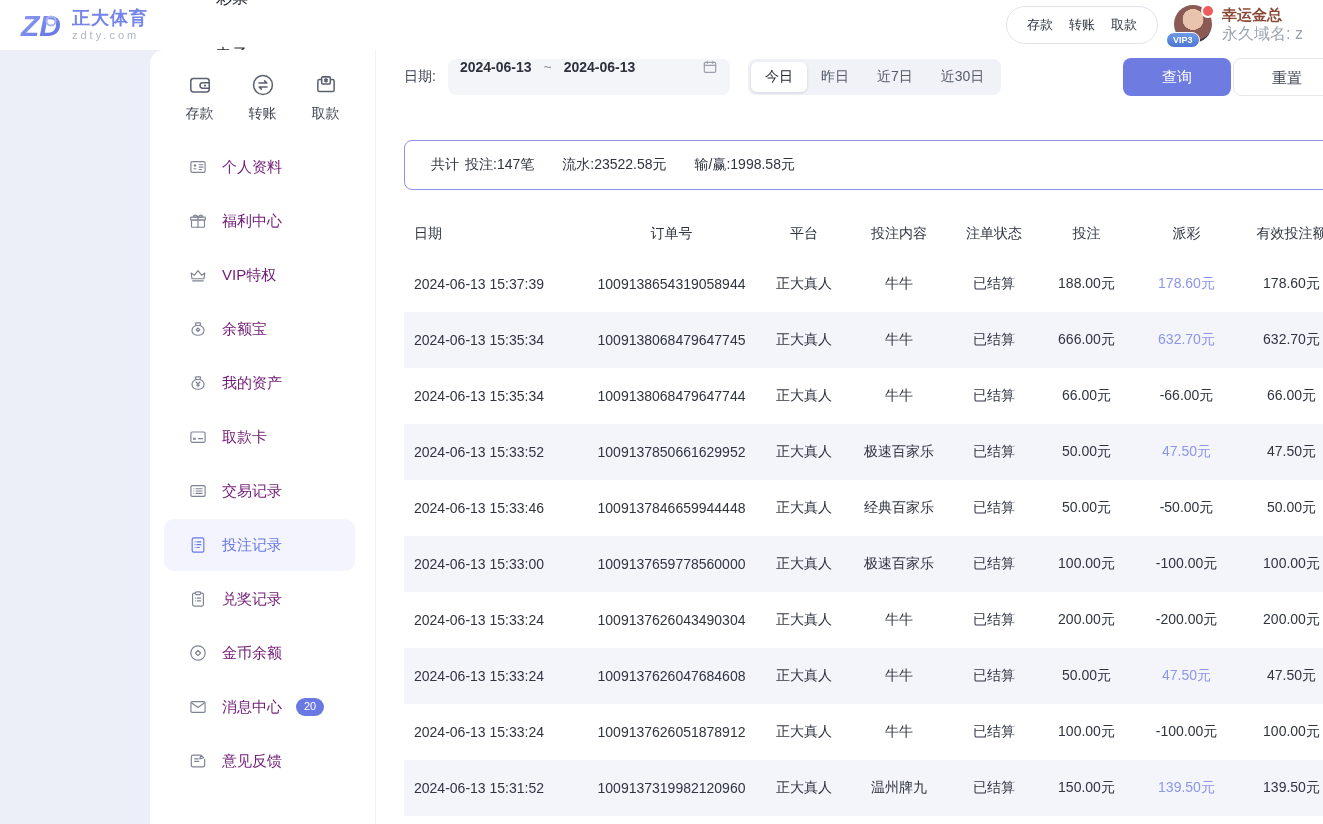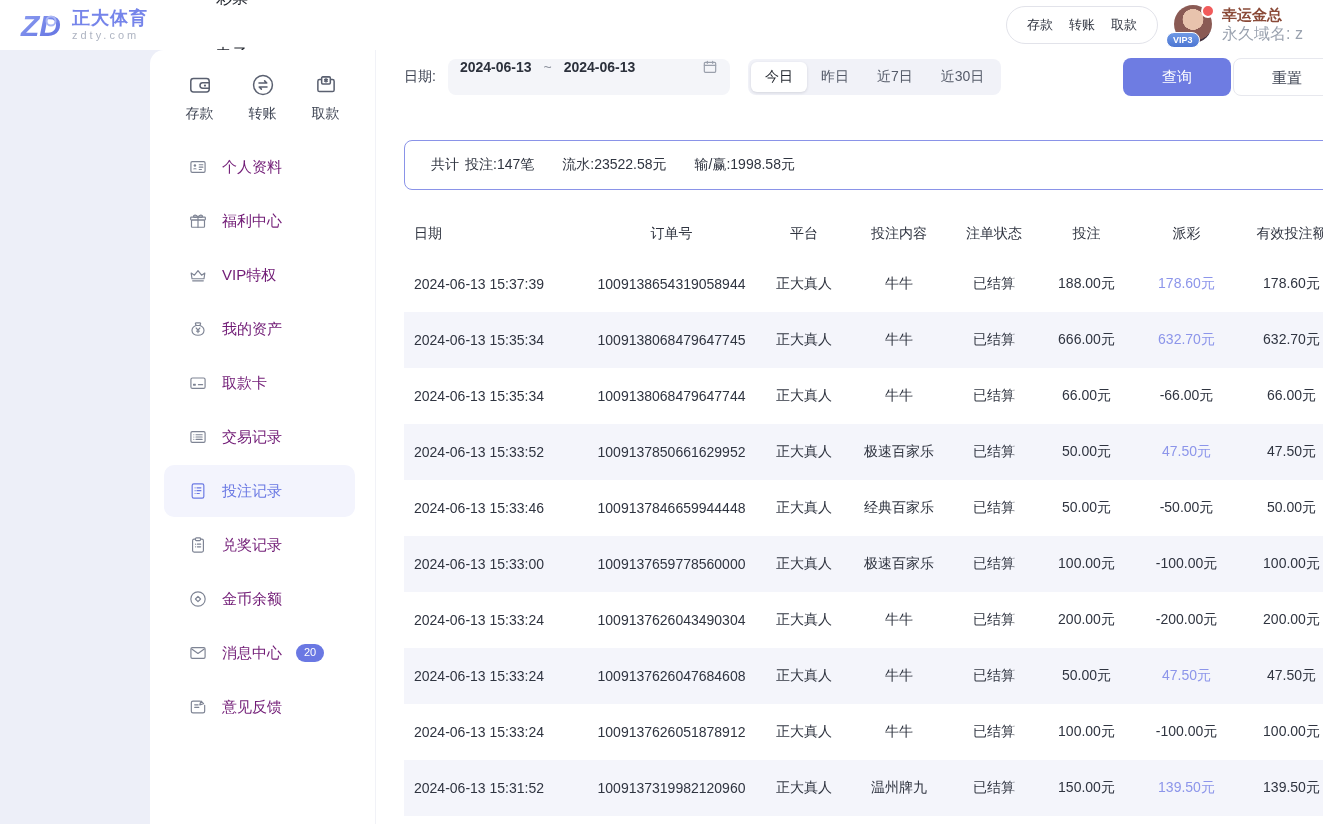--- a/index.html
+++ b/index.html
@@ -203,20 +203,30 @@
                   <path d="M5.6 19h12.8"></path>
                 </svg>
               </span>
               <span class="lbl">VIP特权</span>
             </div>
             <div class="side-item">
               <span class="icon">
                 <svg viewBox="0 0 24 24" fill="none" stroke="currentColor" stroke-width="1.4" stroke-linecap="round" stroke-linejoin="round">
                   <path d="M9.7 7.8c-2.9 1.1-4.9 3.3-4.9 6 0 3.4 3.2 5.7 7.2 5.7s7.2-2.3 7.2-5.7c0-2.7-2-4.9-4.9-6"></path>
                   <path d="M9.7 7.8L8.9 5.5c-.2-.5.2-.8.7-.8h4.8c.5 0 .9.3.7.8l-.8 2.3z"></path>
+                  <path d="M12 10.8l2.1 2.1-2.1 2.1-2.1-2.1z"></path>
+                </svg>
+              </span>
+              <span class="lbl">余额宝</span>
+            </div>
+            <div class="side-item">
+              <span class="icon">
+                <svg viewBox="0 0 24 24" fill="none" stroke="currentColor" stroke-width="1.4" stroke-linecap="round" stroke-linejoin="round">
+                  <path d="M9.7 7.8c-2.9 1.1-4.9 3.3-4.9 6 0 3.4 3.2 5.7 7.2 5.7s7.2-2.3 7.2-5.7c0-2.7-2-4.9-4.9-6"></path>
+                  <path d="M9.7 7.8L8.9 5.5c-.2-.5.2-.8.7-.8h4.8c.5 0 .9.3.7.8l-.8 2.3z"></path>
                   <path d="M9.8 10.8l2.2 2.6 2.2-2.6M12 13.4v3M10.4 14.6h3.2"></path>
                 </svg>
               </span>
               <span class="lbl">我的资产</span>
             </div>
             <div class="side-item">
               <span class="icon">
                 <svg viewBox="0 0 24 24" fill="none" stroke="currentColor" stroke-width="1.4" stroke-linecap="round" stroke-linejoin="round">
                   <rect x="3.5" y="6" width="17" height="12.5" rx="1.8"></rect>
                   <rect x="6" y="12.8" width="3.4" height="2.4" rx=".5" fill="currentColor" stroke="none"></rect>

